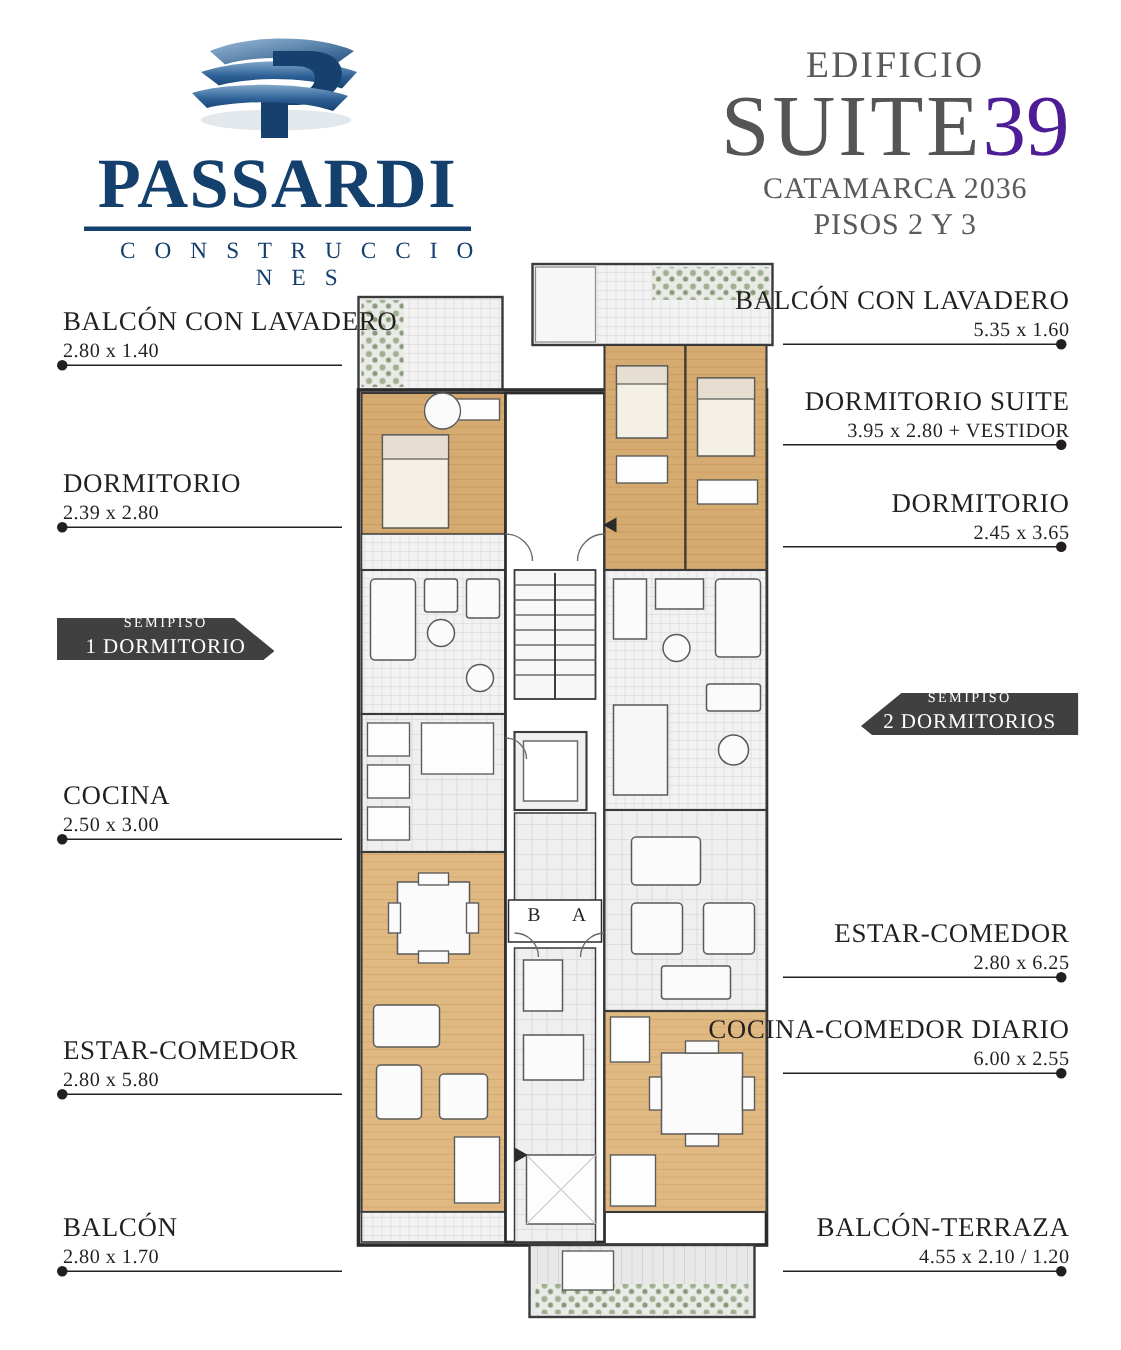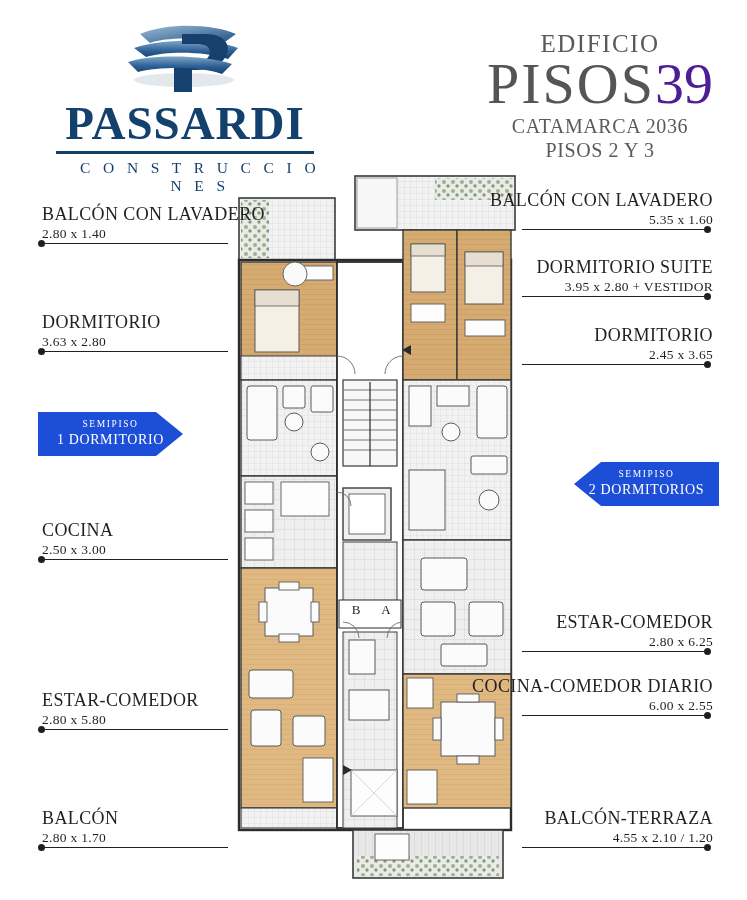--- a/index.html
+++ b/index.html
@@ -133,22 +133,22 @@
     position: absolute;
     width: 7px;
     height: 7px;
     border-radius: 50%;
     background: #231f20;
   }
 
   
   .banner {
     position: absolute;
-    height: 44px;
-    background: #1d4ed8;
+    height: 28px;
+    background: #404040;
     color: #ffffff;
     display: flex;
     flex-direction: column;
     justify-content: center;
     align-items: center;
     font-family: "Liberation Serif", serif;
   }
   .banner .b-small {
     font-size: 9.5px;
     letter-spacing: 1.6px;
@@ -221,21 +221,21 @@
       </svg>
     </div>
     <div class="logo-word">PASSARDI</div>
     <div class="logo-rule"></div>
     <div class="logo-sub">C O N S T R U C C I O N E S</div>
   </div>
 
   <div class="title-block">
     <div class="t-edificio">EDIFICIO</div>
     <div class="t-guia-row">
-      <span class="t-guia">PISOS</span><span class="t-39">39</span>
+      <span class="t-guia">SUITE</span><span class="t-39">39</span>
     </div>
     <div class="t-dir">CATAMARCA 2036</div>
     <div class="t-pisos">PISOS 2 Y 3</div>
   </div>
 
   <div class="plan">
     <svg width="300" height="710" viewBox="0 0 300 710">
       <defs>
         <pattern id="tile" width="10" height="10" patternUnits="userSpaceOnUse">
           <rect width="10" height="10" fill="#efefef"></rect>
@@ -393,21 +393,21 @@
 
   <div class="callout left" style="left:42px; top:204px;">
     <div class="c-title">BALCÓN CON LAVADERO</div>
     <div class="c-dim">2.80 x 1.40</div>
   </div>
   <div class="lead" style="left:42px; top:243px; width:186px;"></div>
   <div class="dot" style="left:38px; top:240px;"></div>
 
   <div class="callout left" style="left:42px; top:312px;">
     <div class="c-title">DORMITORIO</div>
-    <div class="c-dim">3.63 x 2.80</div>
+    <div class="c-dim">2.39 x 2.80</div>
   </div>
   <div class="lead" style="left:42px; top:351px; width:186px;"></div>
   <div class="dot" style="left:38px; top:348px;"></div>
 
   <div class="callout left" style="left:42px; top:520px;">
     <div class="c-title">COCINA</div>
     <div class="c-dim">2.50 x 3.00</div>
   </div>
   <div class="lead" style="left:42px; top:559px; width:186px;"></div>
   <div class="dot" style="left:38px; top:556px;"></div>

